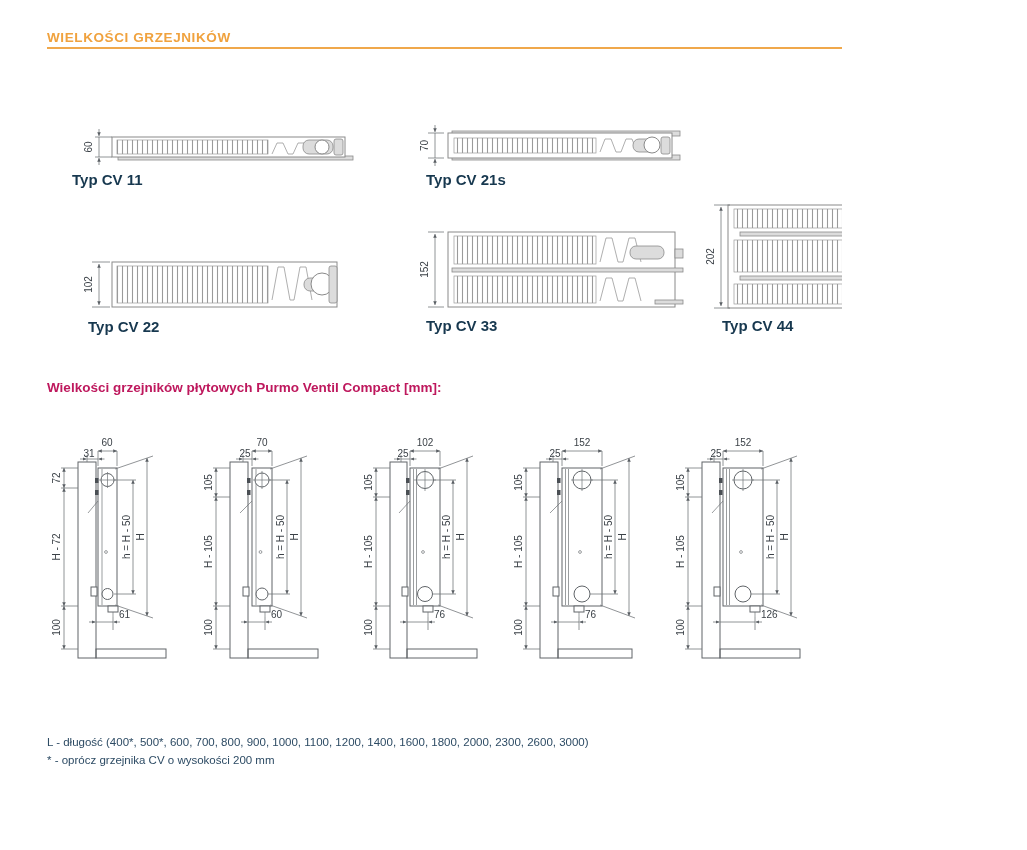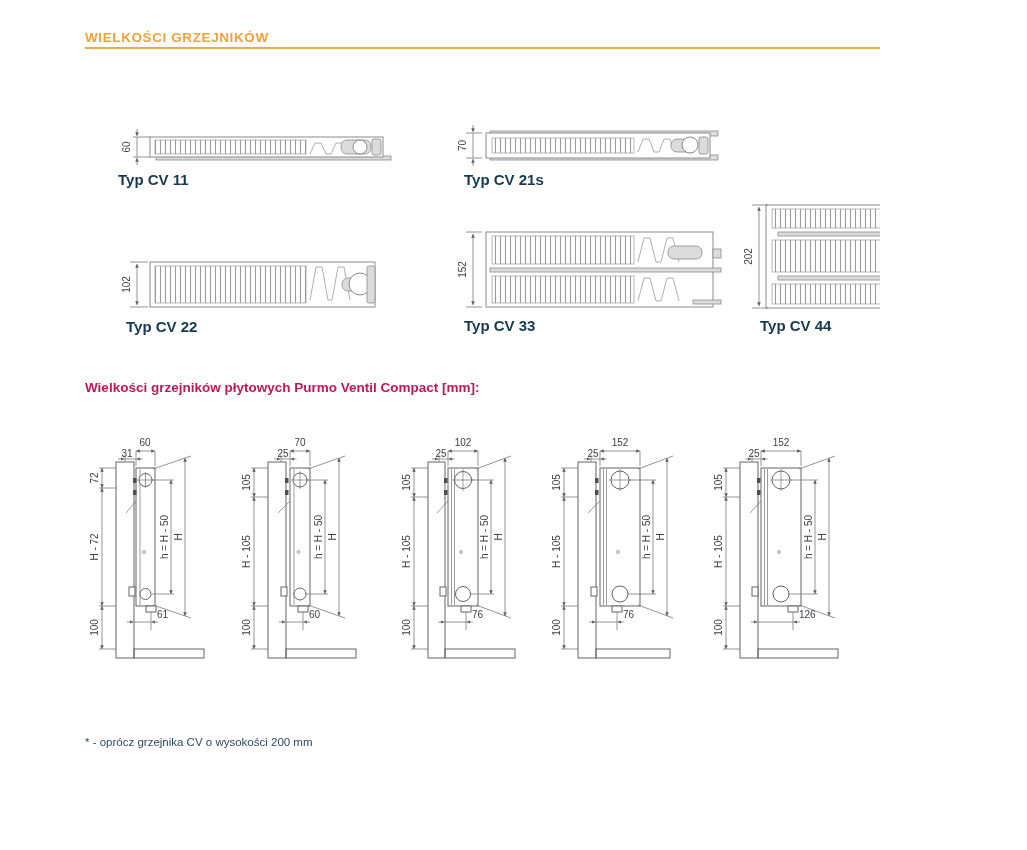--- a/index.html
+++ b/index.html
@@ -1,17 +1,17 @@
 <!DOCTYPE html>
 <html><head>
 <meta charset="utf-8">
 <style>
   html,body{margin:0;padding:0;background:#ffffff;}
   #page{position:relative;width:842px;height:850px;background:#ffffff;overflow:hidden;
-        font-family:"Liberation Sans",sans-serif;margin-left:38px;}
+        font-family:"Liberation Sans",sans-serif;}
   #drawing{position:absolute;left:0;top:0;}
   .page-header{position:absolute;left:47px;top:30px;color:#F0A23E;font-size:13.5px;
                font-weight:bold;letter-spacing:.6px;}
   .header-rule{position:absolute;left:47px;top:47px;width:928px;height:2px;background:#F0A84B;}
   .type-label{position:absolute;color:#17384F;font-size:15px;font-weight:bold;}
   .section-title{position:absolute;left:47px;top:380px;color:#be185d;font-size:13.5px;font-weight:bold;}
   .legend{position:absolute;left:47px;top:733px;color:#2D4B64;font-size:11.5px;line-height:18px;}
   
   .x{stroke:#8a8a8a;stroke-width:1;fill:#ffffff;}
   .xf{stroke:#8a8a8a;stroke-width:.8;fill:#dcdcdc;}
@@ -24,29 +24,30 @@
   .t9{font-size:9px;}
 </style>
 </head>
 <body>
 
 <div id="page">
 
   <div class="page-header">WIELKOŚCI GRZEJNIKÓW</div>
   <div class="header-rule"></div>
 
-  <div class="type-label" style="left:80px;top:171px">Typ CV 11</div>
+  <div class="type-label" style="left:72px;top:171px">Typ CV 11</div>
   <div class="type-label" style="left:426px;top:171px">Typ CV 21s</div>
   <div class="type-label" style="left:88px;top:318px">Typ CV 22</div>
   <div class="type-label" style="left:426px;top:317px">Typ CV 33</div>
   <div class="type-label" style="left:722px;top:317px">Typ CV 44</div>
 
   <div class="section-title">Wielkości grzejników płytowych Purmo Ventil Compact [mm]:</div>
 
   <div class="legend">
+    <div>L - długość (400*, 500*, 600, 700, 800, 900, 1000, 1100, 1200, 1400, 1600, 1800, 2000, 2300, 2600, 3000)</div>
     <div>* - oprócz grzejnika CV o wysokości 200 mm</div>
   </div>
 
   <svg id="drawing" width="1027" height="850" viewBox="0 0 1027 850">
     <defs>
       <marker id="arw" viewBox="0 0 10 10" refX="8" refY="5" markerWidth="6" markerHeight="6" orient="auto-start-reverse">
         <path d="M0,1.3 L8,5 L0,8.7 z" fill="#5a5f64"></path>
       </marker>
       <pattern id="hatch" width="6" height="6" patternUnits="userSpaceOnUse">
         <path d="M0,6 L6,0" stroke="#9a9a9a" stroke-width="0.9"></path>

